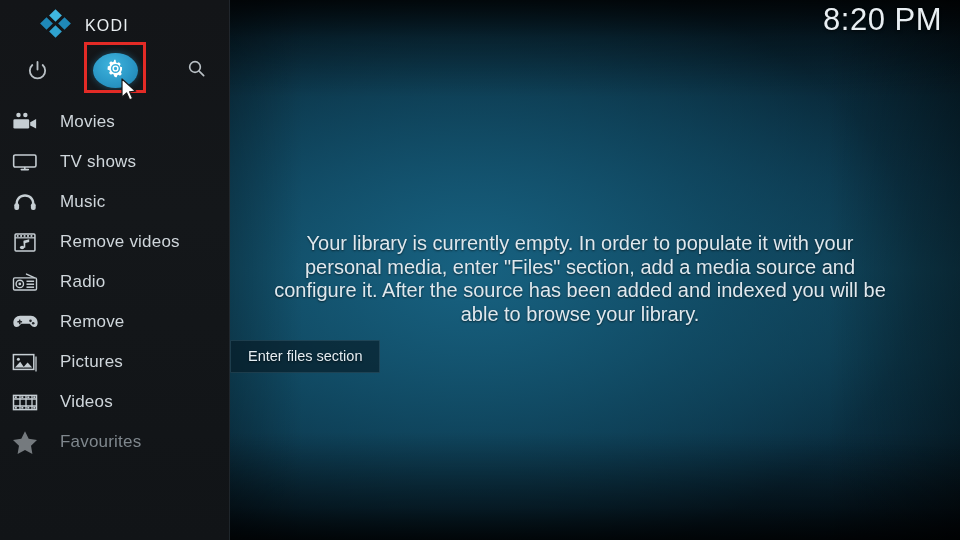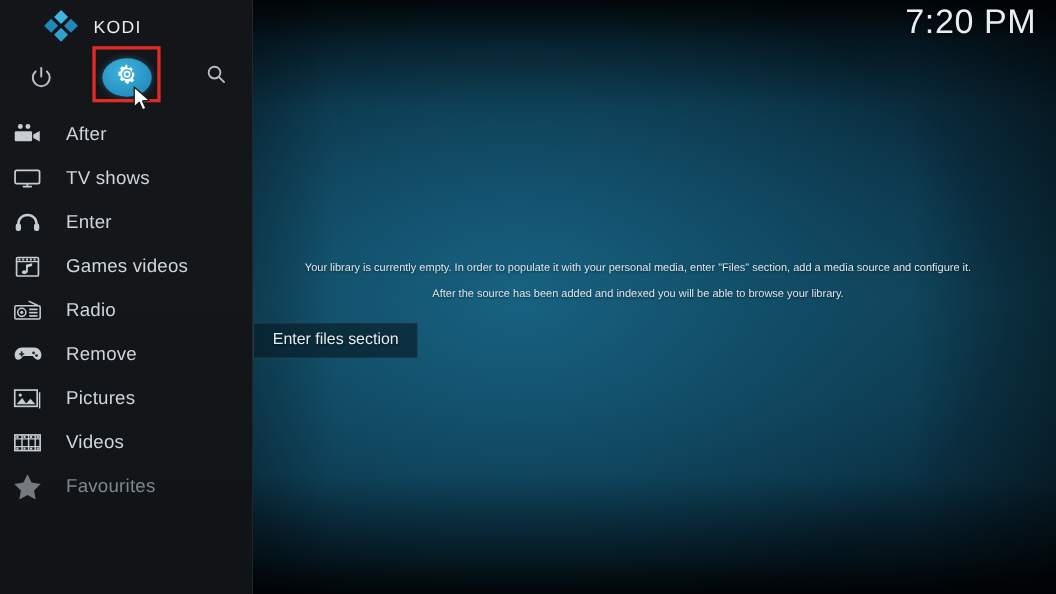--- a/index.html
+++ b/index.html
@@ -33,21 +33,21 @@
     color:#e8eef2; text-shadow:0 1px 3px rgba(0,0,0,0.6);
   }
 
   
   #empty-block {
     position:absolute; left:230px; top:232px; width:700px;
     text-align:center;
   }
   #empty-text {
     width:612px; margin:0 auto;
-    font-size:10px; line-height:23.5px; color:#dfe8ee;
+    font-size:20px; line-height:23.5px; color:#dfe8ee;
     text-shadow:0 1px 2px rgba(0,0,0,0.55);
   }
   #empty-buttons {
     margin-top:14px; display:flex; justify-content:space-between; gap:18px;
   }
   .empty-btn {
     background:rgba(7,24,34,0.62);
     border:1px solid rgba(120,170,195,0.18);
     color:#e4edf2;
     font-size:14.5px;
@@ -124,21 +124,21 @@
   .menu-row.dim .menu-ico svg { opacity:0.55; }
 </style>
 </head>
 <body>
 
 <div id="stage">
 
   <div id="content-bg-fix"></div>
   <div id="vignette"></div>
 
-  <div id="clock">7:20 PM</div>
+  <div id="clock">8:20 PM</div>
 
   <div id="empty-block">
     <div id="empty-text">Your library is currently empty. In order to populate it with your personal media, enter "Files" section, add a media source and configure it. After the source has been added and indexed you will be able to browse your library.</div>
     <div id="empty-buttons">
       <button class="empty-btn">Enter files section</button>
     </div>
   </div>
 
   <div id="sidebar">
 
@@ -188,21 +188,21 @@
 
       <div class="menu-row">
         <span class="menu-ico">
           <svg width="26" height="20" viewBox="0 0 28 20" fill="#c6ced3">
             <circle cx="7" cy="2.4" r="2.4"></circle>
               <circle cx="14.4" cy="2.4" r="2.4"></circle>
             <rect x="1.5" y="7" width="17" height="10" rx="1.4"></rect>
             <path d="M19.6 10.3 L26 6.9 L26 17.1 L19.6 13.7 Z"></path>
           </svg>
         </span>
-        <span class="menu-lbl">After</span>
+        <span class="menu-lbl">Movies</span>
       </div>
 
       <div class="menu-row">
         <span class="menu-ico">
           <svg width="26" height="20" viewBox="0 0 28 20" fill="none" stroke="#c6ced3" stroke-width="1.7">
             <rect x="1.8" y="2.4" width="24" height="13" rx="1.6"></rect>
             <path d="M10 18.2 L17.6 18.2" stroke-linecap="round"></path>
             <path d="M13.8 15.4 L13.8 18.2"></path>
           </svg>
         </span>
@@ -210,21 +210,21 @@
       </div>
 
       <div class="menu-row">
         <span class="menu-ico">
           <svg width="24" height="20" viewBox="0 0 26 20" fill="#c6ced3">
             <path d="M13 1.6C7.2 1.6 2.8 5.9 2.8 11.4v1.2h2.6v-1.2c0-4.1 3.3-7.2 7.6-7.2s7.6 3.1 7.6 7.2v1.2h2.6v-1.2C23.2 5.9 18.8 1.6 13 1.6z"></path>
             <rect x="1.4" y="11.3" width="5.2" height="7.4" rx="2.2"></rect>
             <rect x="19.4" y="11.3" width="5.2" height="7.4" rx="2.2"></rect>
           </svg>
         </span>
-        <span class="menu-lbl">Enter</span>
+        <span class="menu-lbl">Music</span>
       </div>
 
       <div class="menu-row">
         <span class="menu-ico">
           <svg width="24" height="21" viewBox="0 0 24 22" fill="none" stroke="#c6ced3" stroke-width="1.6">
             <rect x="1.6" y="2.2" width="20.8" height="17.6" rx="1"></rect>
             <path d="M1.6 6.1 L22.4 6.1" stroke-width="1.3"></path>
             <g fill="#c6ced3" stroke="none">
               <rect x="3.4" y="3.2" width="1.9" height="1.9"></rect>
               <rect x="7.0" y="3.2" width="1.9" height="1.9"></rect>
@@ -232,21 +232,21 @@
               <rect x="14.2" y="3.2" width="1.9" height="1.9"></rect>
               <rect x="17.8" y="3.2" width="1.9" height="1.9"></rect>
             </g>
             <g fill="#c6ced3" stroke="none">
               <ellipse cx="9.0" cy="16.2" rx="2.3" ry="1.8"></ellipse>
               <rect x="10.6" y="9.2" width="1.7" height="7.2"></rect>
               <path d="M10.6 9.2 L16.4 7.6 L16.4 10.4 L10.6 12.0 Z"></path>
             </g>
           </svg>
         </span>
-        <span class="menu-lbl">Games videos</span>
+        <span class="menu-lbl">Remove videos</span>
       </div>
 
 
       <div class="menu-row">
         <span class="menu-ico">
           <svg width="26" height="20" viewBox="0 0 28 20" fill="none" stroke="#c6ced3" stroke-width="1.5">
             <rect x="1.6" y="5.6" width="24.8" height="13" rx="1.4"></rect>
             <circle cx="8.4" cy="12.1" r="4.0"></circle>
             <circle cx="8.4" cy="12.1" r="1.5" fill="#c6ced3" stroke="none"></circle>
             <path d="M15.6 1.4 L24.0 5.4" stroke-linecap="round"></path>

